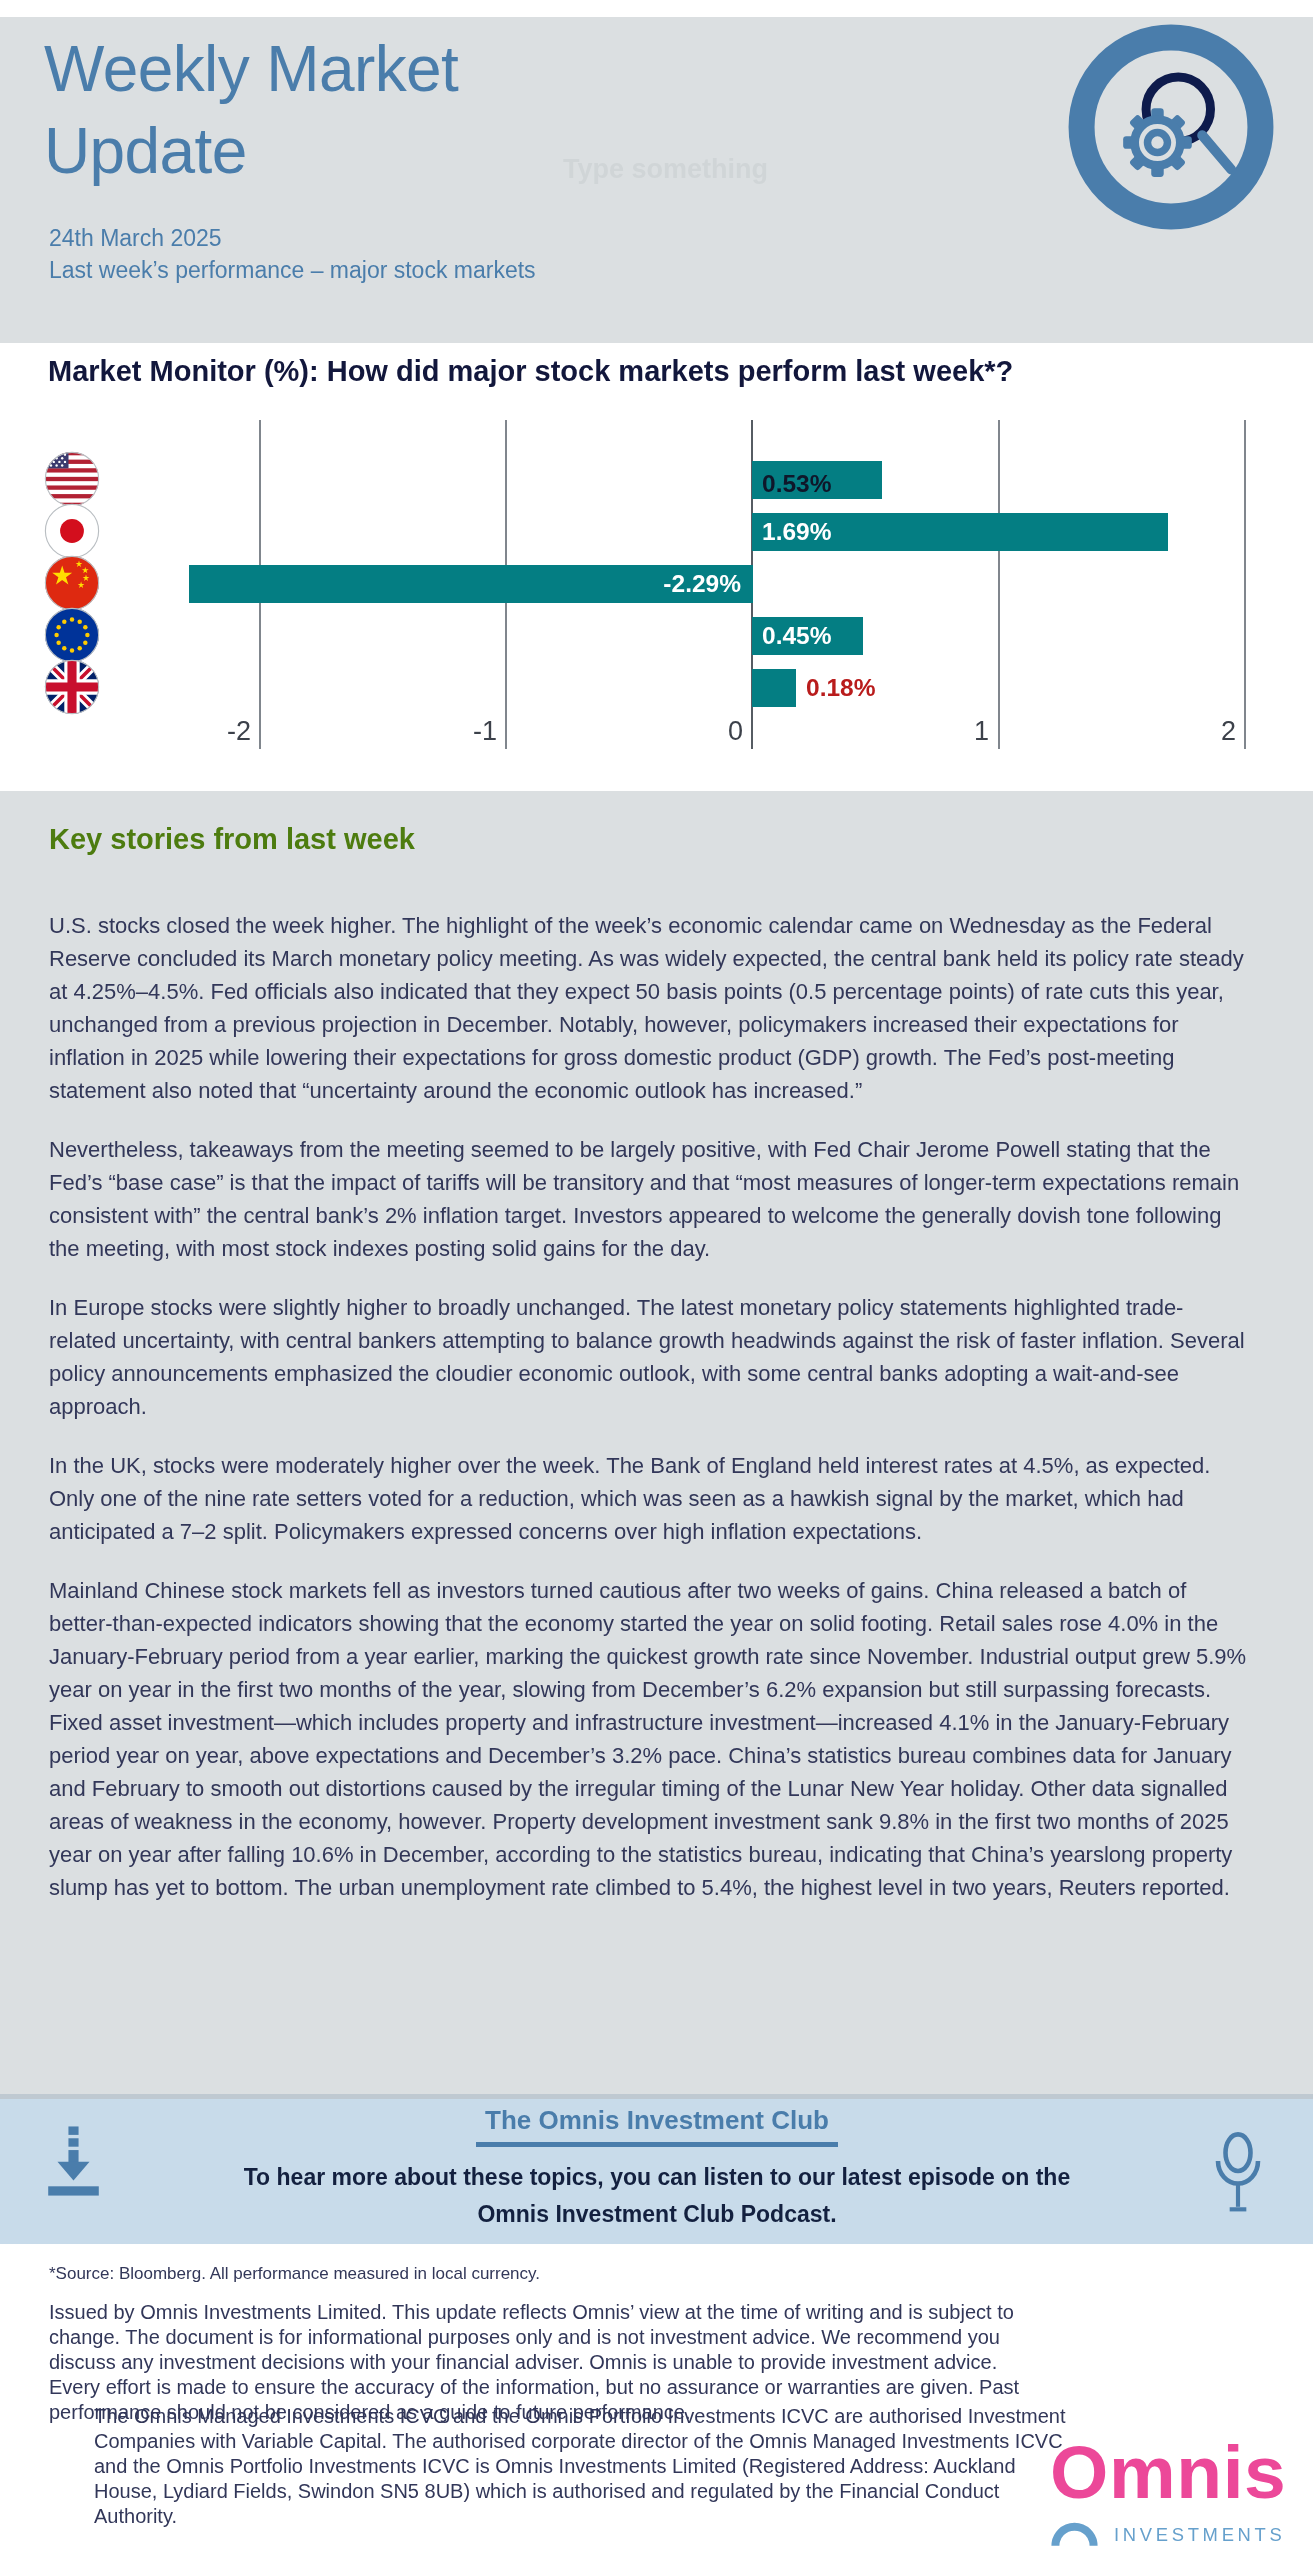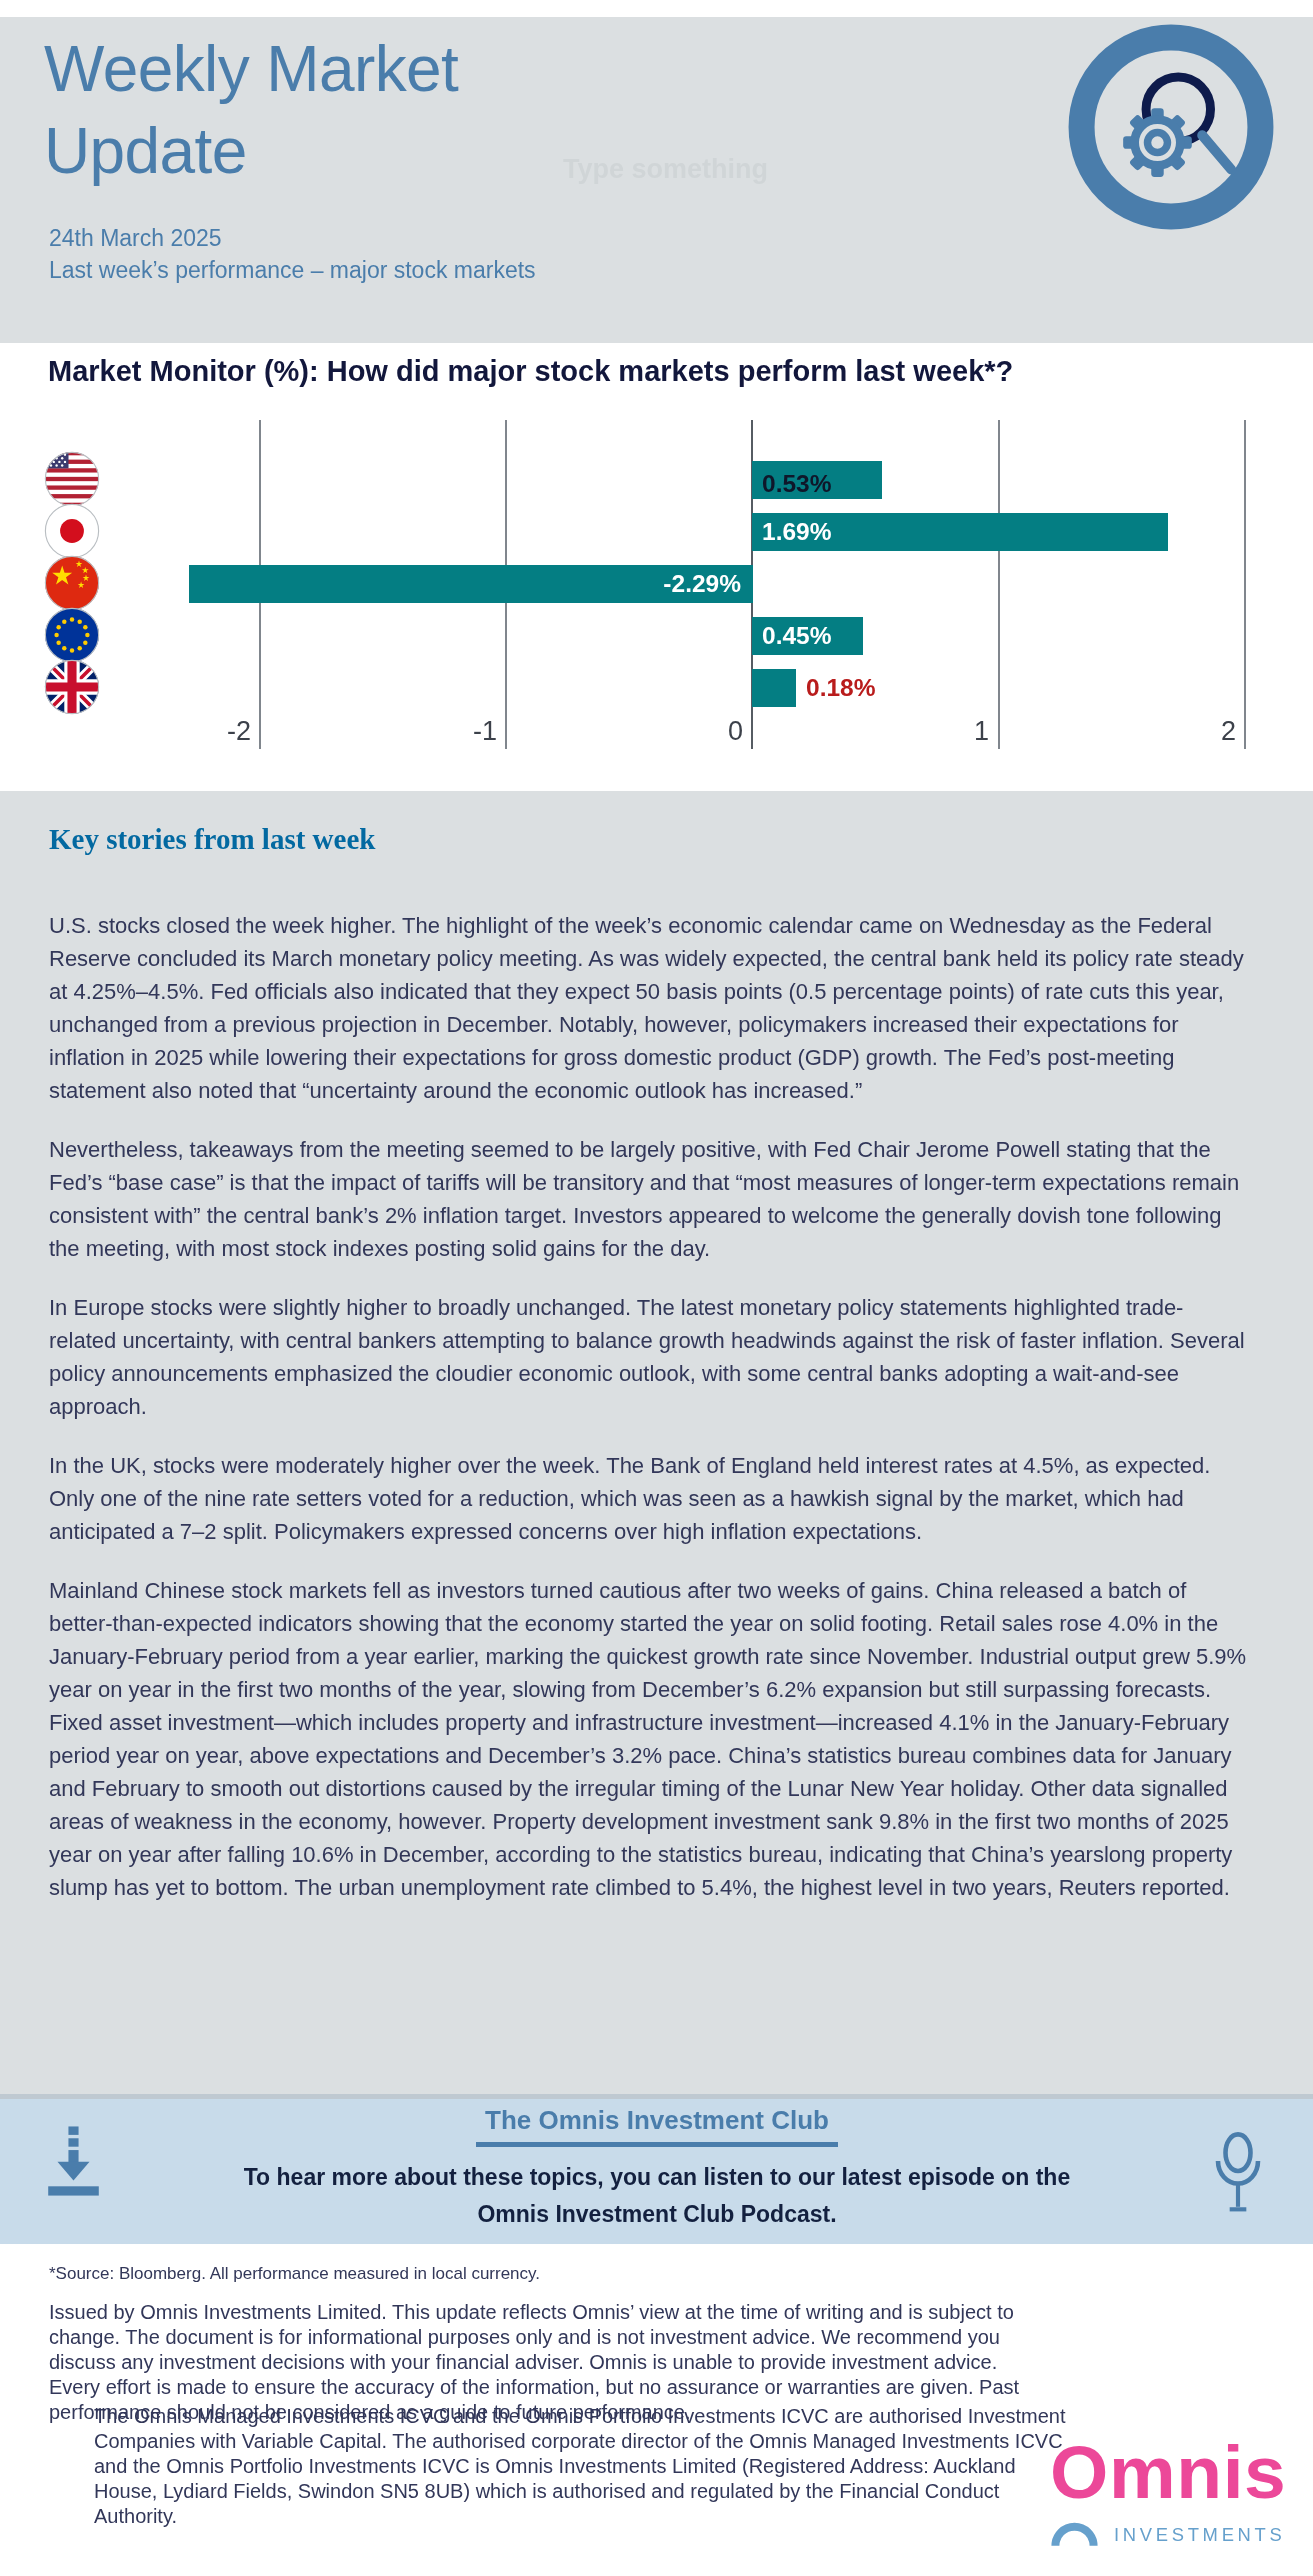--- a/index.html
+++ b/index.html
@@ -28,21 +28,21 @@
   
   .chart-title{position:absolute;left:48px;top:12.2px;margin:0;font-size:29px;font-weight:700;color:#12173c;}
   #chart-area{position:absolute;left:0;top:0;width:1314px;height:448px;}
   .grid-line{position:absolute;}
   .bar{position:absolute;height:38px;}
   .bar-label{position:absolute;height:38px;line-height:38px;font-size:24.5px;font-weight:700;white-space:nowrap;}
   .flag{position:absolute;width:56px;height:56px;}
   .tick-label{position:absolute;width:73px;text-align:right;font-size:27px;color:#3c414a;}
 
   
-  .stories-heading{position:absolute;left:49px;top:32px;margin:0;font-size:29px;font-weight:700;color:#0369a1;font-family:Liberation Serif, serif;}
+  .stories-heading{position:absolute;left:49px;top:32px;margin:0;font-size:29px;font-weight:700;color:#4d7c0f;}
   .paras{position:absolute;left:49px;top:118px;width:1200px;}
   .paras p{margin:0 0 26px 0;font-size:22px;line-height:33px;color:#323759;}
 
   
   .pc-title-wrap{position:absolute;left:0;top:6.1px;width:100%;text-align:center;}
   .pc-title{display:inline-block;font-size:26px;font-weight:700;color:#4a7dab;
     text-decoration:none;border-bottom:5.5px solid #4a7dab;padding:0 8.6px 6.1px 8.6px;}
   .pc-body{position:absolute;left:0;top:60px;width:100%;text-align:center;
     font-size:23px;font-weight:700;color:#13203f;line-height:37px;}
   .dl-icon{position:absolute;left:44px;top:27px;width:59px;height:81px;}

